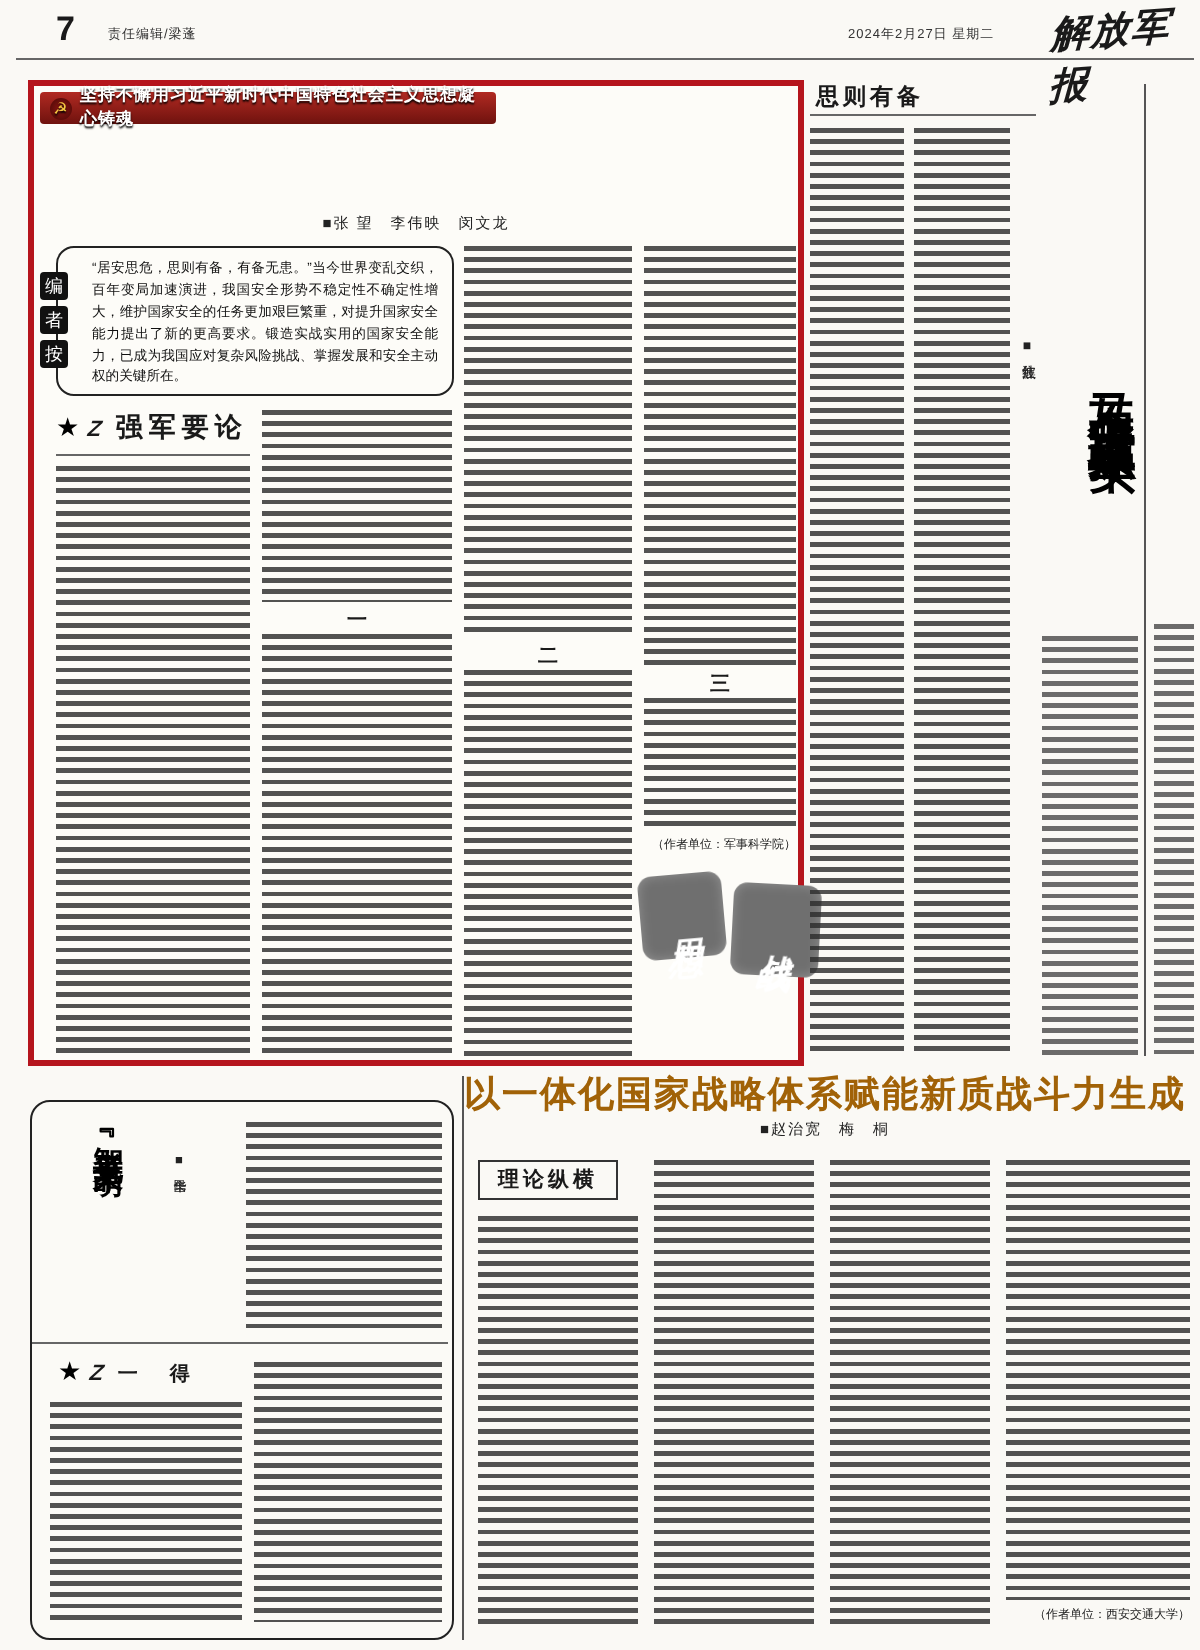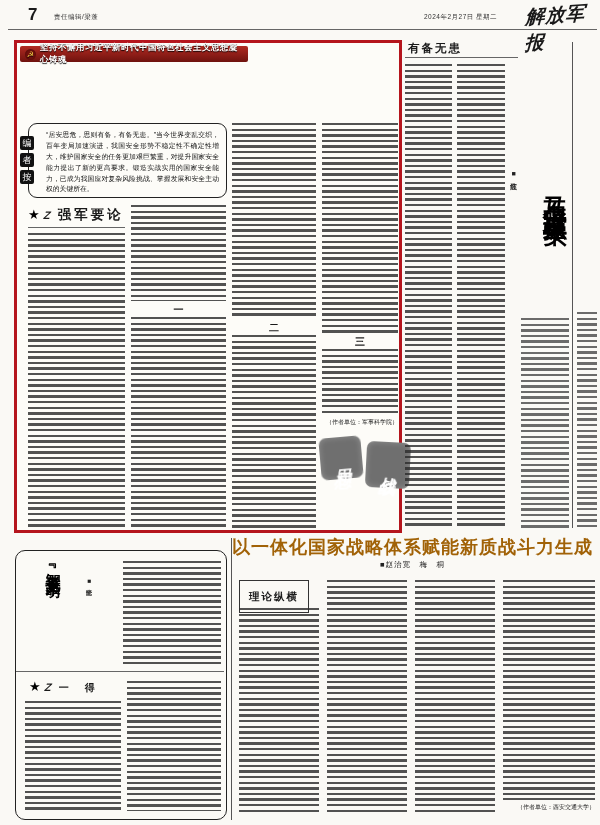--- a/index.html
+++ b/index.html
@@ -60,20 +60,21 @@
 <div class="abs masthead" style="left:525px;top:2px;">解放军报</div>
 <div class="abs hrule" style="left:8px;top:29px;width:589px;"></div>
 
 <div class="abs redbox" style="left:14px;top:40px;width:382px;height:487px;">
 
   <div class="abs banner" style="left:3px;top:3px;width:228px;height:16px;">
     <span class="emblem">☭</span>
     <span>坚持不懈用习近平新时代中国特色社会主义思想凝心铸魂</span>
   </div>
 
+  <div class="abs byline" style="left:2px;top:64px;width:378px;">■张 望　李伟映　闵文龙</div>
 
   <div class="abs quotebox" style="left:11px;top:80px;width:199px;height:75px;">“居安思危，思则有备，有备无患。”当今世界变乱交织，百年变局加速演进，我国安全形势不稳定性不确定性增大，维护国家安全的任务更加艰巨繁重，对提升国家安全能力提出了新的更高要求。锻造实战实用的国家安全能力，已成为我国应对复杂风险挑战、掌握发展和安全主动权的关键所在。</div>
   <div class="abs" style="left:3px;top:93px;">
     <div class="notetab">编</div>
     <div class="notetab">者</div>
     <div class="notetab">按</div>
   </div>
 
   <div class="abs" style="left:11px;top:162px;">
     <span class="star">★</span><span class="zflair">Z</span>
@@ -97,21 +98,21 @@
   <div class="abs credit" style="left:301px;top:375px;width:80px;">（作者单位：军事科学院）</div>
 
   <div class="abs seal" style="left:303px;top:394px;width:42px;height:42px;transform:rotate(-5deg);">
     <span>思想</span>
   </div>
   <div class="abs seal" style="left:349px;top:399px;width:44px;height:46px;transform:rotate(3deg);">
     <span>战线</span>
   </div>
 </div>
 
-<div class="abs colhead" style="left:408px;top:41px;font-size:11.5px;letter-spacing:2px;">有备无患</div>
+<div class="abs colhead" style="left:408px;top:41px;font-size:11.5px;letter-spacing:2px;">思则有备</div>
 <div class="abs hrule" style="left:405px;top:57px;width:113px;"></div>
 
 <div class="abs greek" style="left:405px;top:64px;width:47px;height:464px;"></div>
 <div class="abs greek" style="left:457px;top:64px;width:48px;height:464px;"></div>
 
 <div class="abs vbyline" style="left:508px;top:170px;height:46px;">■焦红波</div>
 
 <div class="abs vhead" style="left:521px;top:80px;width:50px;height:228px;font-size:24px;letter-spacing:4px;text-align:center;">马不停蹄真抓实干</div>
 
 <div class="abs greek light" style="left:521px;top:318px;width:48px;height:210px;"></div>
@@ -129,19 +130,19 @@
   </div>
   <div class="abs greek" style="left:9px;top:150px;width:96px;height:110px;"></div>
   <div class="abs greek" style="left:111px;top:130px;width:94px;height:130px;"></div>
 </div>
 
 <div class="abs vrule" style="left:231px;top:538px;height:282px;"></div>
 
 <div class="abs bottom-headline" style="left:228px;top:535px;width:369px;">以一体化国家战略体系赋能新质战斗力生成</div>
 <div class="abs byline" style="left:228px;top:560px;width:369px;">■赵治宽　梅　桐</div>
 
-<div class="abs boxlabel" style="left:239px;top:580px;width:70px;height:33px;">理论纵横</div>
+<div class="abs boxlabel" style="left:239px;top:580px;width:70px;height:20px;">理论纵横</div>
 
 <div class="abs greek" style="left:239px;top:608px;width:80px;height:206px;"></div>
 <div class="abs greek" style="left:327px;top:580px;width:80px;height:234px;"></div>
 <div class="abs greek" style="left:415px;top:580px;width:80px;height:234px;"></div>
 <div class="abs greek" style="left:503px;top:580px;width:92px;height:220px;"></div>
 <div class="abs credit" style="left:499px;top:803px;width:96px;">（作者单位：西安交通大学）</div>
 
 </body></html>

